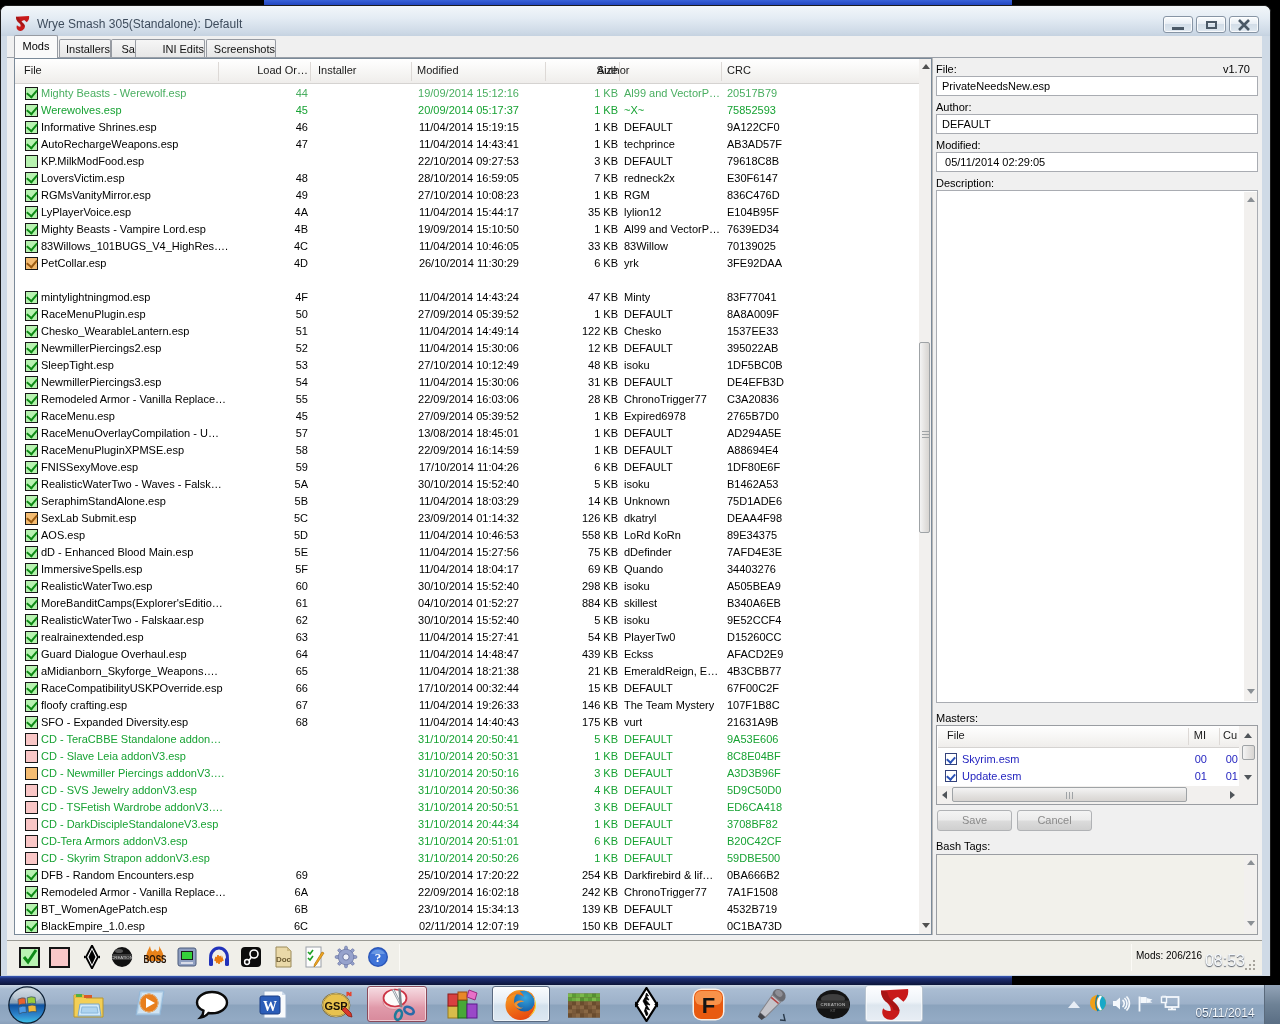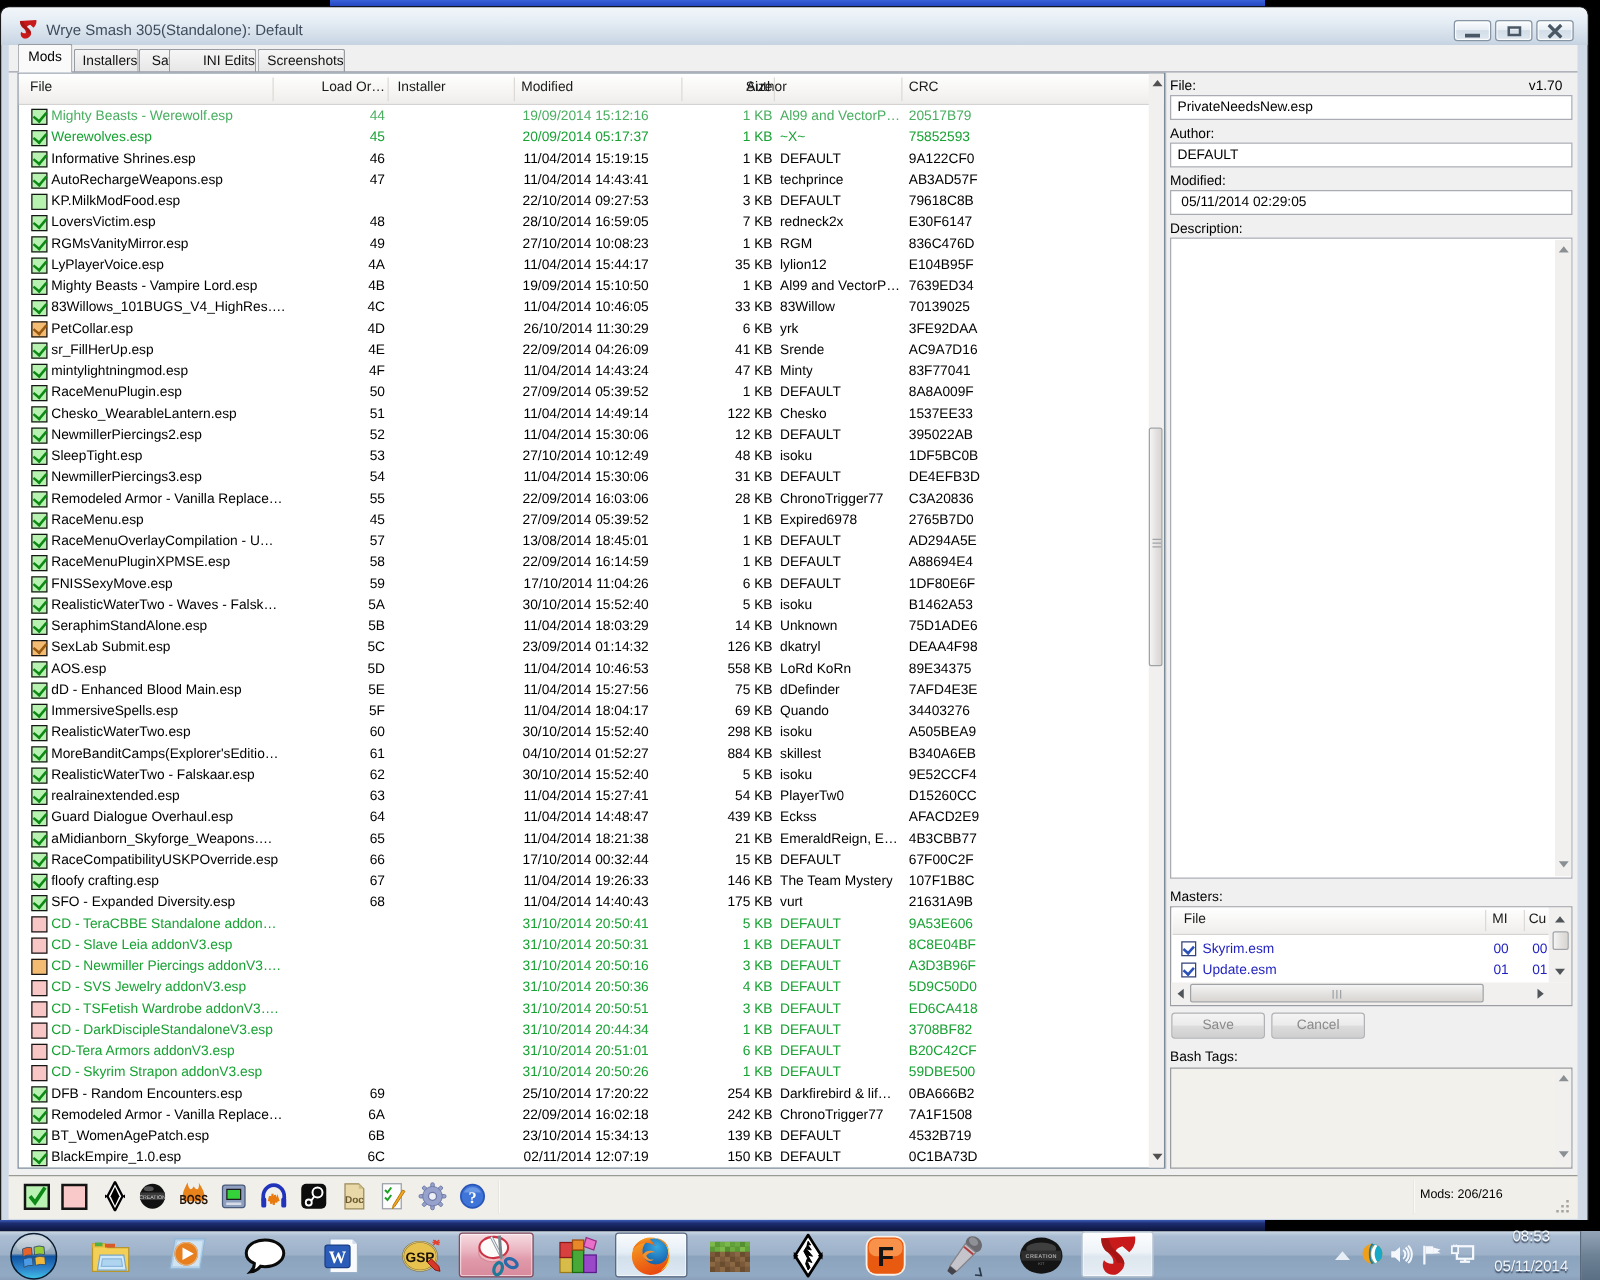--- a/index.html
+++ b/index.html
@@ -68,21 +68,21 @@
  border-left:2px solid #2a52b8;border-bottom:2px solid #2a52b8;transform:rotate(-48deg)}
 
 #statusbar{left:7px;top:940px;width:1255px;height:35px;background:#f0efe9;border-top:1px solid #9a9a94}
 .ssep{position:absolute;top:4px;width:1px;height:27px;background:#b5b3ad;border-right:1px solid #fbfaf6}
 
 #taskbar{left:0;top:985px;width:1280px;height:39px;
  background:linear-gradient(180deg,#cdd9e6,#aabdd3 10%,#9db1c9 48%,#8ba3bd 52%,#93aac4 90%,#8aa0ba)}
 #showdesk{left:1264px;top:985px;width:16px;height:39px;border-left:1px solid #5a6a7c;
  background:linear-gradient(180deg,#93a4b8,#6e8296 50%,#5a6e84)}
 .tbtn{border-radius:3px;box-shadow:inset 0 0 0 1px rgba(255,255,255,.55)}
-#clock{left:1196px;top:982px;width:58px;text-align:center;font-size:12px;color:#f4f8fc;text-shadow:0 1px 1px rgba(10,20,40,.7)}
+#clock{left:1196px;top:952px;width:58px;text-align:center;font-size:16px;color:#f4f8fc;text-shadow:0 1px 1px rgba(10,20,40,.7)}
 #date{left:1190px;top:1006px;width:70px;text-align:center;font-size:12px;color:#f4f8fc;text-shadow:0 1px 1px rgba(10,20,40,.7)}
 </style></head>
 <body>
 <div class="a" id="topstrip"></div>
 <div class="a" id="botstrip"></div>
 <div class="a" id="win"></div>
 <div class="a" id="titlebar"></div>
 <svg class="a" style="left:15px;top:16px" width="15" height="15" viewBox="0 0 25.4 29">
     <g transform="scale(1.45,1) translate(-6,-1.5)">
       <path d="M6 3 L23.5 1.5 C24 6.5 23 10 20.5 13.5 L17 9 C15 10 14 11 13.5 12.5 C16 15.5 18 18.5 18 22 C18 25 16.5 27.5 14.5 29.5 C12.5 31 10 30.5 8.5 28.5 C6.5 25.5 6.5 22 7.5 19.5 C8.5 21.5 10.5 22.5 12.2 22 C12.8 18.5 11 15.5 8.8 13 C7.2 11 6 7.5 6 3 Z" fill="#c81a1a"></path>
@@ -217,29 +217,20 @@
         <span class="cr">70139025</span>
       </div>
 <div class="r k" style="top:170px">
         <i class="cb or ock"></i>
         <span class="nm">PetCollar.esp</span>
         <span class="lo">4D</span>
         <span class="md">26/10/2014 11:30:29</span>
         <span class="sz">6 KB</span>
         <span class="au">yrk</span>
         <span class="cr">3FE92DAA</span>
-      </div>
-<div class="r k" style="top:187px">
-        <i class="cb ck"></i>
-        <span class="nm">sr_FillHerUp.esp</span>
-        <span class="lo">4E</span>
-        <span class="md">22/09/2014 04:26:09</span>
-        <span class="sz">41 KB</span>
-        <span class="au">Srende</span>
-        <span class="cr">AC9A7D16</span>
       </div>
 <div class="r k" style="top:204px">
         <i class="cb ck"></i>
         <span class="nm">mintylightningmod.esp</span>
         <span class="lo">4F</span>
         <span class="md">11/04/2014 14:43:24</span>
         <span class="sz">47 KB</span>
         <span class="au">Minty</span>
         <span class="cr">83F77041</span>
       </div>

